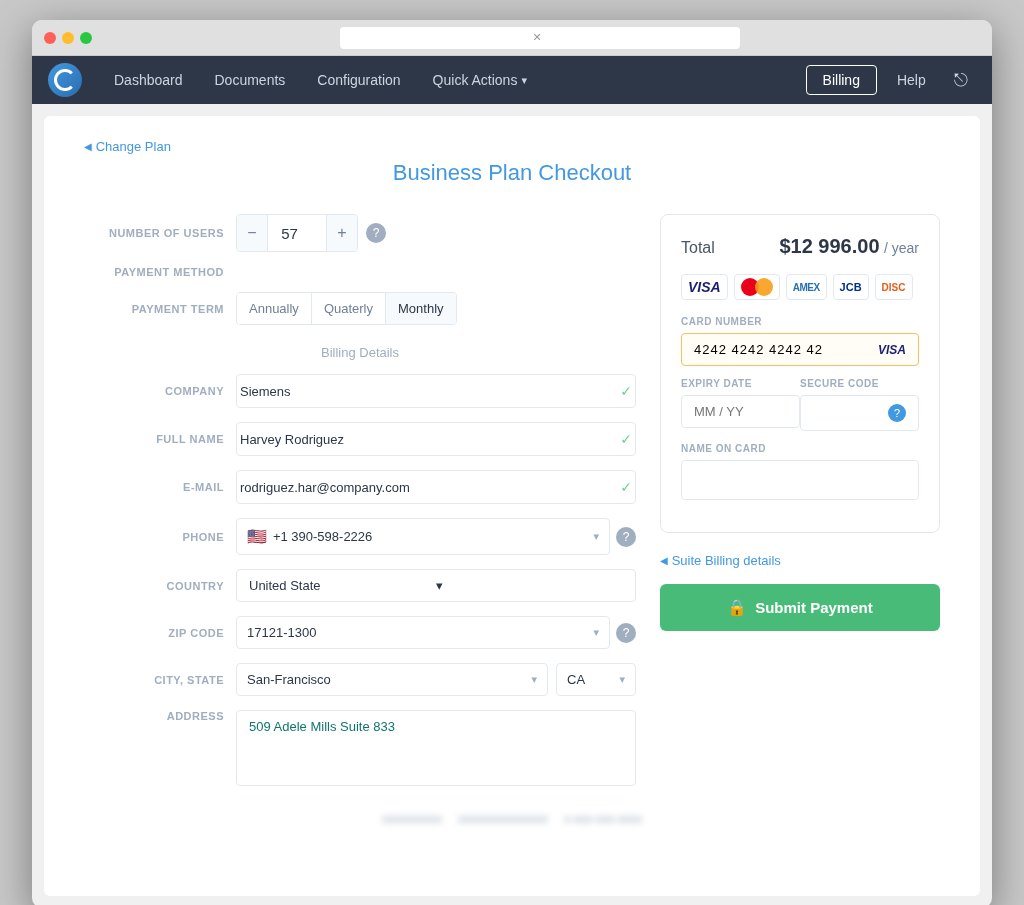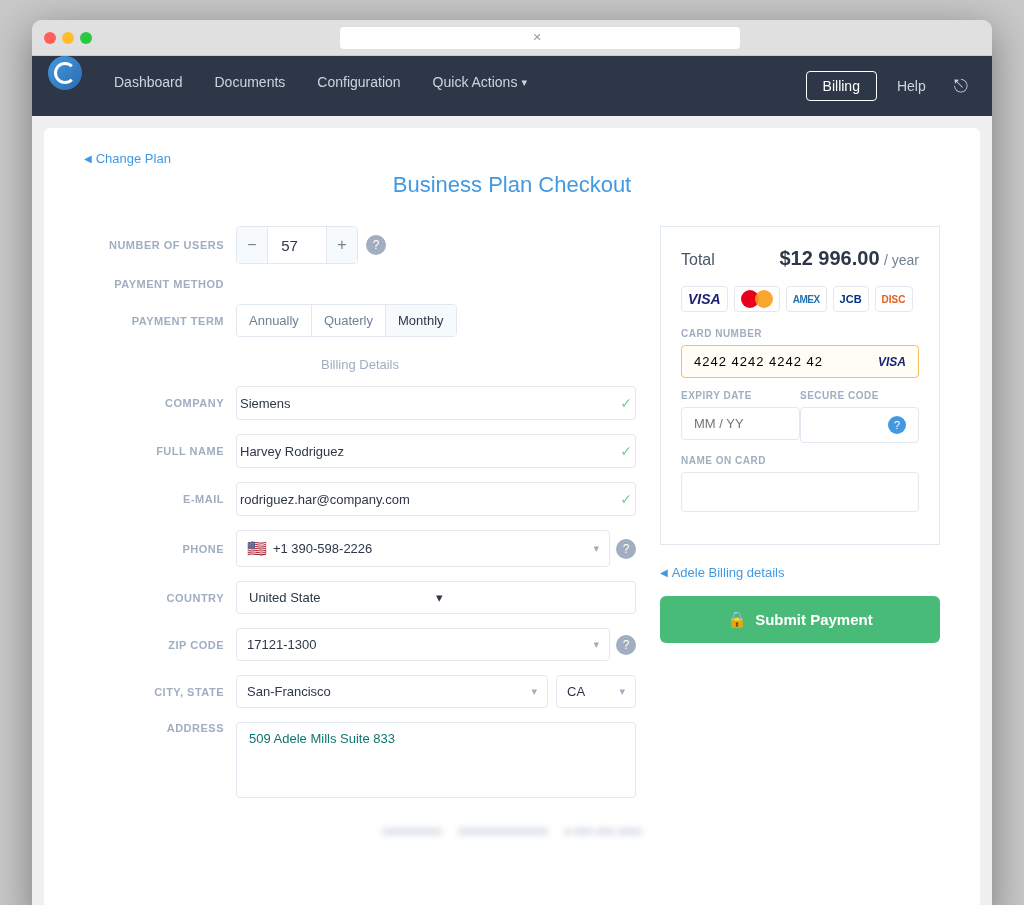--- a/index.html
+++ b/index.html
@@ -50,22 +50,23 @@
     }
     .close-x {
       font-size: 11px;
       color: #999;
       margin-right: 6px;
     }
 
     
     .nav {
       background: #2d3748;
-      height: 60px;
-      display: flex;
+      height: 48px;
+      display: flex;
+      align-items: center;
       padding: 0 16px;
       gap: 0;
     }
     .nav-logo {
       width: 34px;
       height: 34px;
       border-radius: 50%;
       background: linear-gradient(135deg, #4299e1, #2b6cb0);
       display: flex;
       align-items: center;
@@ -406,21 +407,21 @@
       color: #0f766e;
       resize: none;
       min-height: 54px;
       background: transparent;
       font-family: Liberation Sans, sans-serif;
     }
 
     
     .total-card {
       border: 1px solid #e2e8f0;
-      border-radius: 0;
+      border-radius: 8px;
       padding: 20px;
       margin-bottom: 16px;
     }
     .total-row {
       display: flex;
       align-items: baseline;
       justify-content: space-between;
       margin-bottom: 16px;
     }
     .total-label { font-size: 16px; color: #4a5568; }
@@ -794,21 +795,21 @@
           <div class="form-group">
             <div class="field-label">NAME ON CARD</div>
             <div class="name-input-wrap">
               <input type="text" value="" style="">
             </div>
           </div>
 
         </div>
 
         
-        <div class="edit-billing-link">Adele Billing details</div>
+        <div class="edit-billing-link">Suite Billing details</div>
 
         
         <button class="submit-btn">
           <span class="lock-icon">🔒</span>
           <span>Submit Payment</span>
         </button>
 
       </div>
     </div>
 

